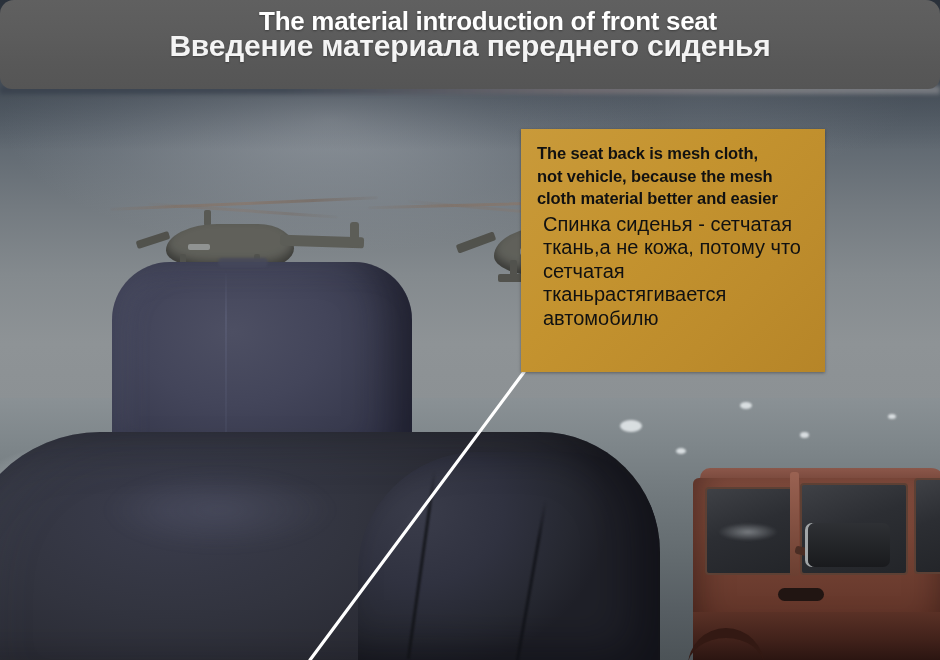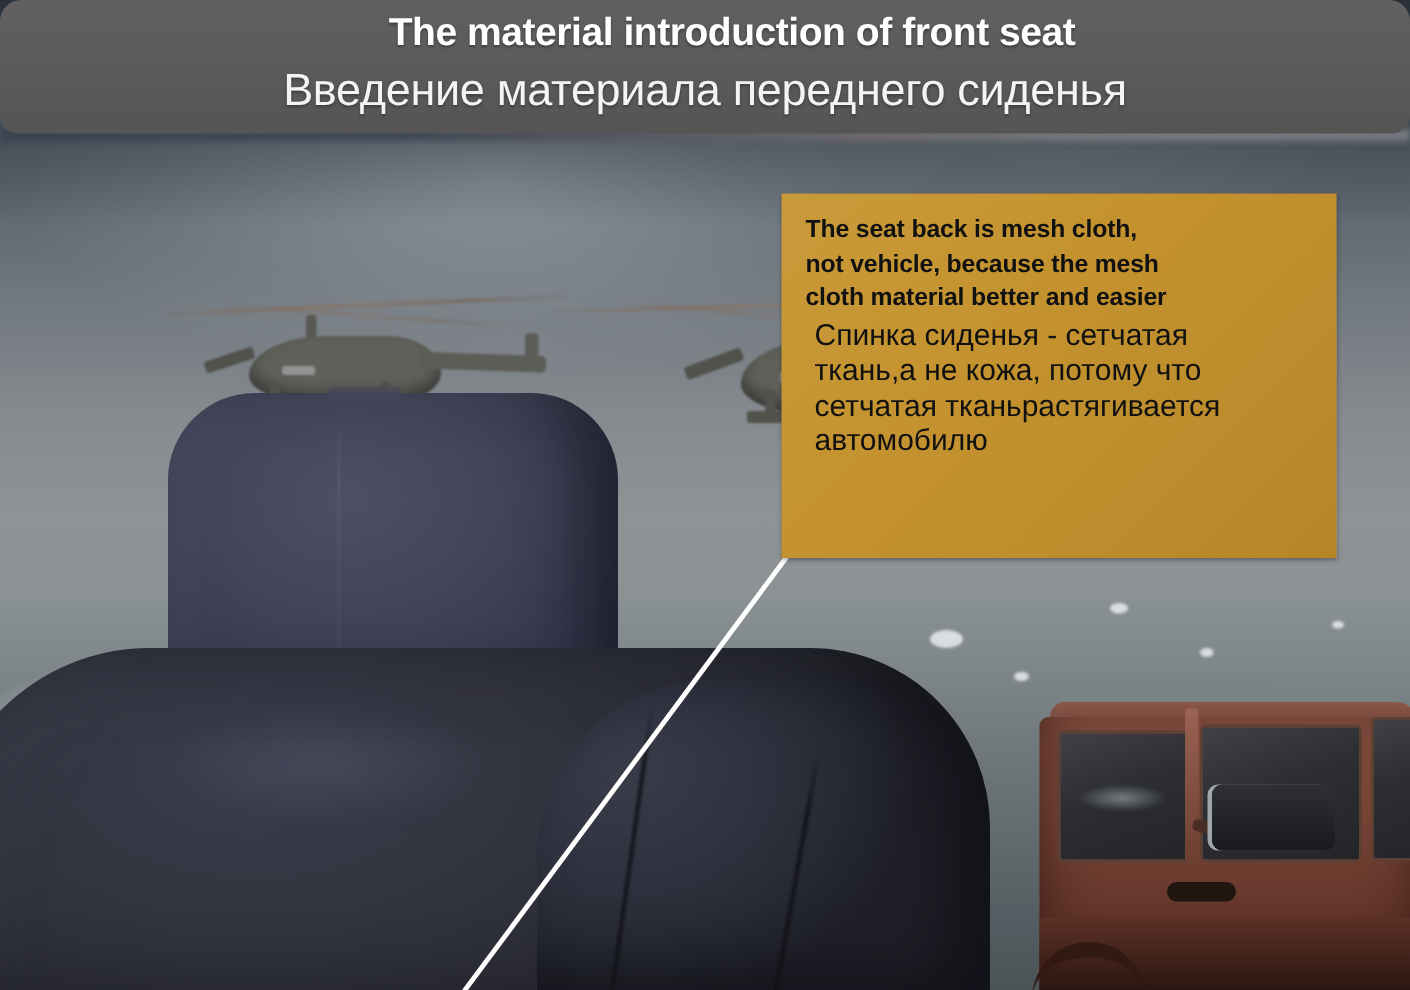--- a/index.html
+++ b/index.html
@@ -302,21 +302,21 @@
     left: 0; top: 0;
     width: 940px; height: 660px;
     pointer-events: none;
   }
 
   
   .callout {
     position: absolute;
     left: 521px;
     top: 129px;
-    width: 370px;
+    width: 304px;
     height: 243px;
     background: linear-gradient(135deg, #c99a3a 0%, #c4932f 40%, #bd8c2c 72%, #b68528 100%);
     box-sizing: border-box;
     padding: 13px 14px 10px 16px;
     box-shadow: 0 1px 3px rgba(0,0,0,0.35);
   }
   .callout .en {
     color: #111111;
     font-size: 16.5px;
     font-weight: bold;
@@ -353,25 +353,25 @@
     font-weight: bold;
     line-height: 44px;
     letter-spacing: -0.3px;
     text-shadow: 0 1px 2px rgba(0,0,0,0.35);
     white-space: nowrap;
     padding-left: 36px;
   }
   .header .line2 {
     position: absolute;
     left: 0; right: 0;
-    top: 40px;
+    top: 25px;
     text-align: center;
     color: #f4f4f4;
     font-size: 30px;
-    font-weight: normal;
+    font-weight: bold;
     line-height: 42px;
     letter-spacing: -0.2px;
     text-shadow: 0 1px 2px rgba(0,0,0,0.3);
     white-space: nowrap;
   }
   .header-underglow {
     position: absolute;
     left: 0; top: 86px;
     width: 940px; height: 8px;
     background: linear-gradient(90deg,

